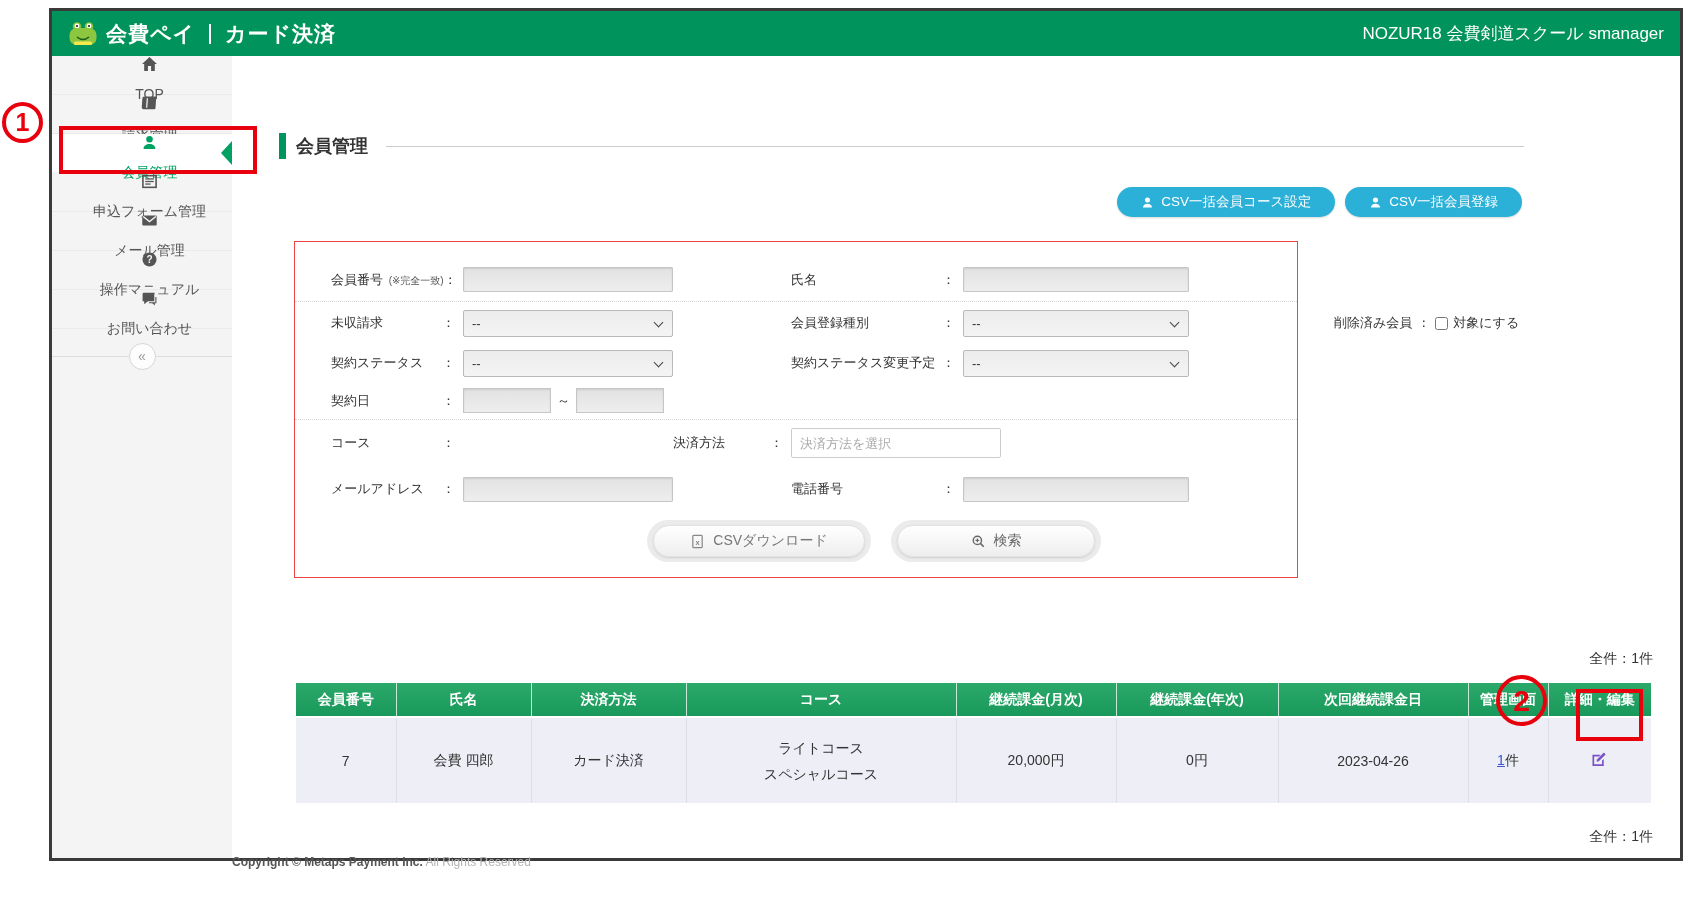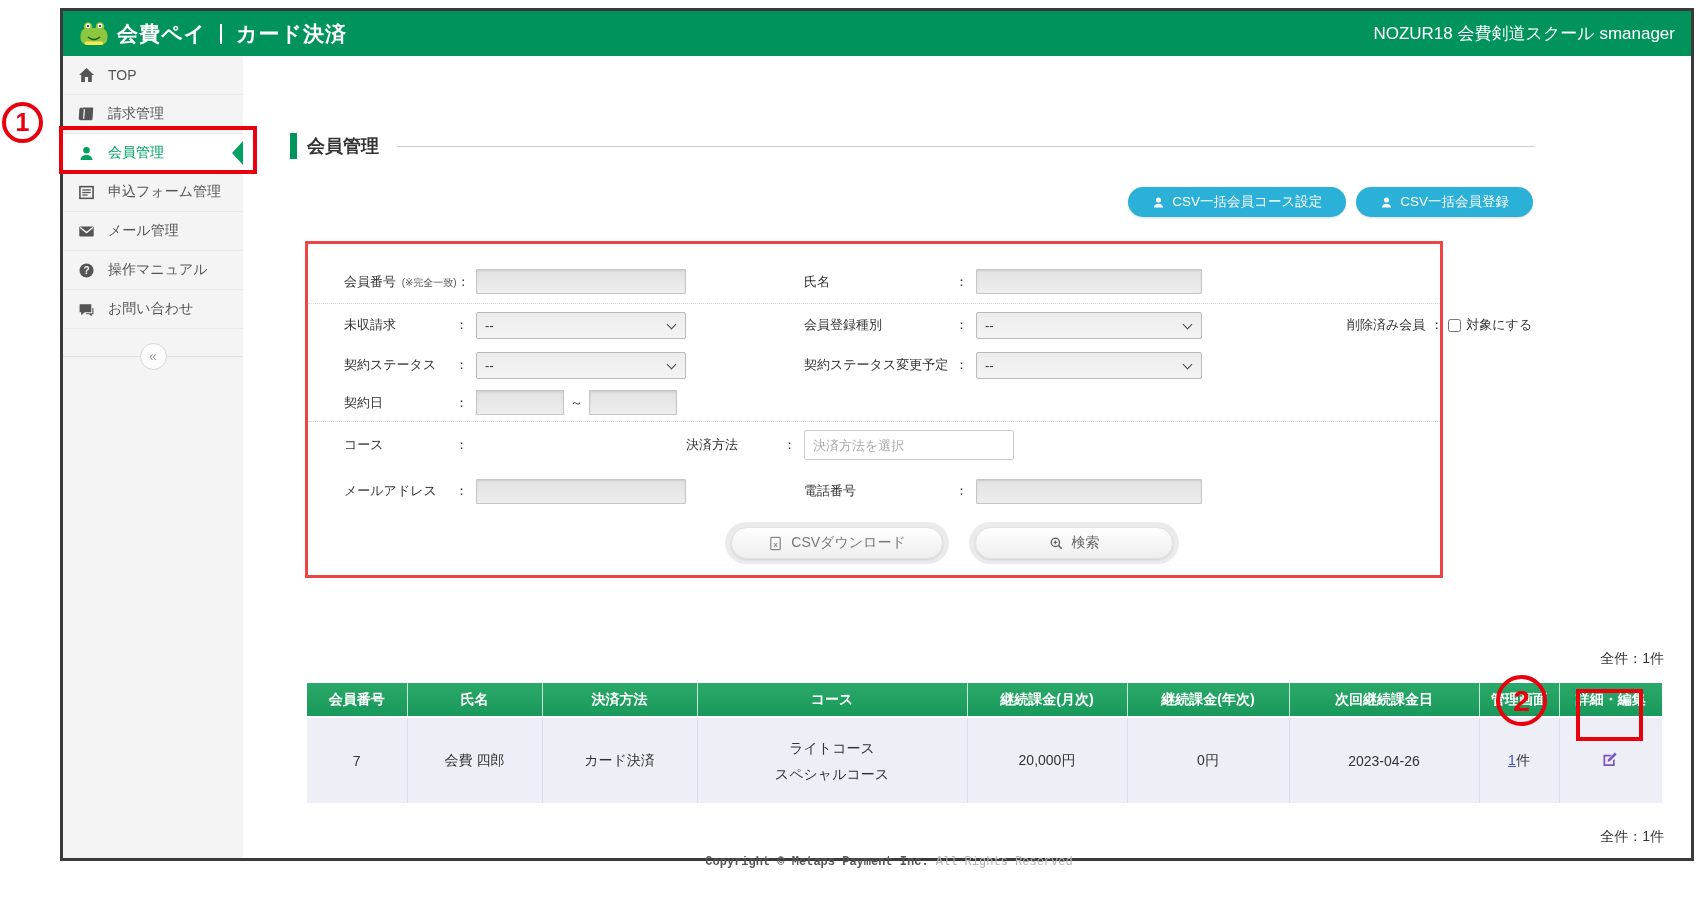--- a/index.html
+++ b/index.html
@@ -1,31 +1,31 @@
 <!DOCTYPE html>
 <html><head>
 <meta charset="utf-8">
 <style>
   * { box-sizing: border-box; margin: 0; padding: 0; }
   html,body { width:1700px; height:923px; background:#fff; font-family:"Liberation Sans","DejaVu Sans",sans-serif; position:relative; overflow:hidden; }
 
   
-  .frame { position:absolute; left:60px; top:8px; width:1634px; height:853px; border:3px solid #3a3a3a; background:#404040; }
+  .frame { position:absolute; left:49px; top:8px; width:1634px; height:853px; border:3px solid #3a3a3a; background:#404040; }
 
   
   .topbar { position:absolute; left:0; top:0; width:100%; height:45px; background:#00945c; display:flex; align-items:center; padding:0 16px; }
   .brand-wrap { display:flex; align-items:center; gap:8px; }
   .brand { color:#fff; font-size:21px; font-weight:bold; letter-spacing:1px; }
   .brand-divider { width:2px; height:20px; background:#fff; margin:0 6px; }
   .brand-sub { color:#fff; font-size:21px; font-weight:bold; letter-spacing:1px; }
   .account { margin-left:auto; color:#fff; font-size:17px; }
 
   
   .sidebar { position:absolute; left:0; top:45px; width:180px; bottom:0; background:#f4f4f4; }
-  .side-item { position:relative; height:39px; display:flex; align-items:center; gap:13px; padding-left:15px; font-size:14px; color:#555; border-bottom:1px solid rgba(0,0,0,0.04); cursor:pointer; }
+  .side-item { position:relative; height:39px; display:flex; align-items:center; gap:13px; padding-left:15px; font-size:14px; color:#555; border-bottom:1px solid rgba(0,0,0,0.04); cursor:pointer;flex-direction:column; }
   .side-item .s-icon { width:17px; height:17px; display:inline-flex; color:#555; flex:0 0 17px; }
   .side-item svg { width:100%; height:100%; }
   .side-item.active { background:#fff; color:#00a263; }
   .side-item.active .s-icon { color:#00a263; }
   .active-arrow { position:absolute; right:0; top:50%; transform:translateY(-50%); width:0; height:0; border-top:12px solid transparent; border-bottom:12px solid transparent; border-right:11px solid #00a263; }
   .collapse-row { position:relative; height:30px; margin-top:12px; display:flex; align-items:center; }
   .collapse-line { flex:1; height:1px; background:#ddd; }
   .collapse-btn { width:27px; height:27px; border-radius:50%; background:#fdfdfd; border:1px solid #d5d5d5; color:#999; font-size:14px; display:flex; align-items:center; justify-content:center; cursor:pointer; }
 
   
@@ -34,21 +34,21 @@
   .title-row { position:absolute; left:47px; top:77px; width:1245px; display:flex; align-items:center; }
   .title-bar { width:7px; height:26px; background:#00955e; }
   .page-title { font-size:18px; font-weight:bold; color:#333; margin-left:10px; }
   .title-rule { flex:1; height:0; border-top:1px solid #ccc; margin-left:18px; }
 
   .csv-buttons { position:absolute; top:131px; left:47px; width:1243px; display:flex; justify-content:flex-end; gap:10px; }
   .btn-blue { height:30px; display:inline-flex; align-items:center; justify-content:center; gap:7px; background:#2bb0d8; color:#fff; font-size:13.5px; border:none; border-radius:16px; padding:0 24px; cursor:pointer; box-shadow:0 1px 2px rgba(0,0,0,0.15); }
   .btn-blue svg { width:13px; height:13px; }
 
   
-  .panel { position:absolute; left:62px; top:185px; width:1138px; height:337px; border:3px solid #ef4444; background:#fff; padding-top:16px; }
+  .panel { position:absolute; left:62px; top:185px; width:1004px; height:337px; border:1px solid #ef4444; background:#fff; padding-top:16px; }
   .frow { display:grid; grid-template-columns:132px 210px 118px 172px 226px 1fr; align-items:center; padding-left:36px; }
   .r1 { height:44px; } .r2 { height:42px; } .r3 { height:38px; } .r4 { height:38px; } .r5 { height:46px; } .r6 { height:46px; }
   .sepline { border-bottom:1px dotted #d8d8d8; }
   .flabel { display:flex; justify-content:space-between; align-items:baseline; padding-right:8px; font-size:13px; color:#333; }
   .flabel .lnote { font-size:10px; color:#555; margin-left:2px; }
   .flabel .ltext { white-space:nowrap; }
   .flabel.l2 { font-size:13px; }
   .input-gray { height:25px; width:210px; background:linear-gradient(#e2e2e2,#eeeeee); border:1px solid #c6c6c6; box-shadow:inset 0 1px 2px rgba(0,0,0,0.10); border-radius:1px; padding:0 6px; font-size:13px; color:#333; }
   .w2 { width:226px; }
   .select-box { position:relative; height:27px; width:210px; background:linear-gradient(#ececec,#f4f4f4); border:1px solid #b9b9b9; border-radius:2px; display:flex; align-items:center; padding:0 20px 0 8px; font-size:13px; color:#333; cursor:pointer; }
@@ -78,21 +78,21 @@
   .member-table th { background:linear-gradient(#2ba96a,#18985a); color:#fff; font-size:14px; font-weight:bold; height:34px; border-right:1px solid rgba(255,255,255,0.75); border-bottom:2px solid #fff; text-align:center; }
   .member-table th:last-child { border-right:none; }
   .member-table td { background:#edeef6; height:86px; text-align:center; font-size:14px; color:#333; border-right:1px solid #dcdee9; }
   .member-table td:last-child { border-right:none; }
   .course-line { line-height:26px; }
   .hist-link { color:#3b51d3; text-decoration:underline; cursor:pointer; }
   .edit-btn { display:inline-flex; width:20px; height:20px; color:#7a52c7; cursor:pointer; background:none; border:none; }
   .edit-btn svg { width:18px; height:18px; }
 
   
-  .footer { position:absolute; top:799px; left:0; width:1292px; text-align:center; font-size:12px;font-family:Liberation Mono, monospace; }
+  .footer { position:absolute; top:799px; left:0; width:1292px; text-align:left; font-size:12px; }
   .footer .f-bold { color:#555; font-weight:bold; }
   .footer .f-light { color:#b3b3b3; }
 
   
   .anno { position:absolute; z-index:60; }
   .anno-circle { border:4px solid #e8000d; border-radius:50%; background:transparent; color:#e8000d; font-weight:bold; display:flex; align-items:center; justify-content:center; }
   .anno-c1 { left:2px; top:102px; width:41px; height:41px; font-size:25px; }
   .anno-c2 { left:1496px; top:675px; width:51px; height:51px; font-size:30px; }
   .anno-box { border:4px solid #e8000d; background:transparent; }
   .anno-b1 { left:59px; top:126px; width:198px; height:48px; }

